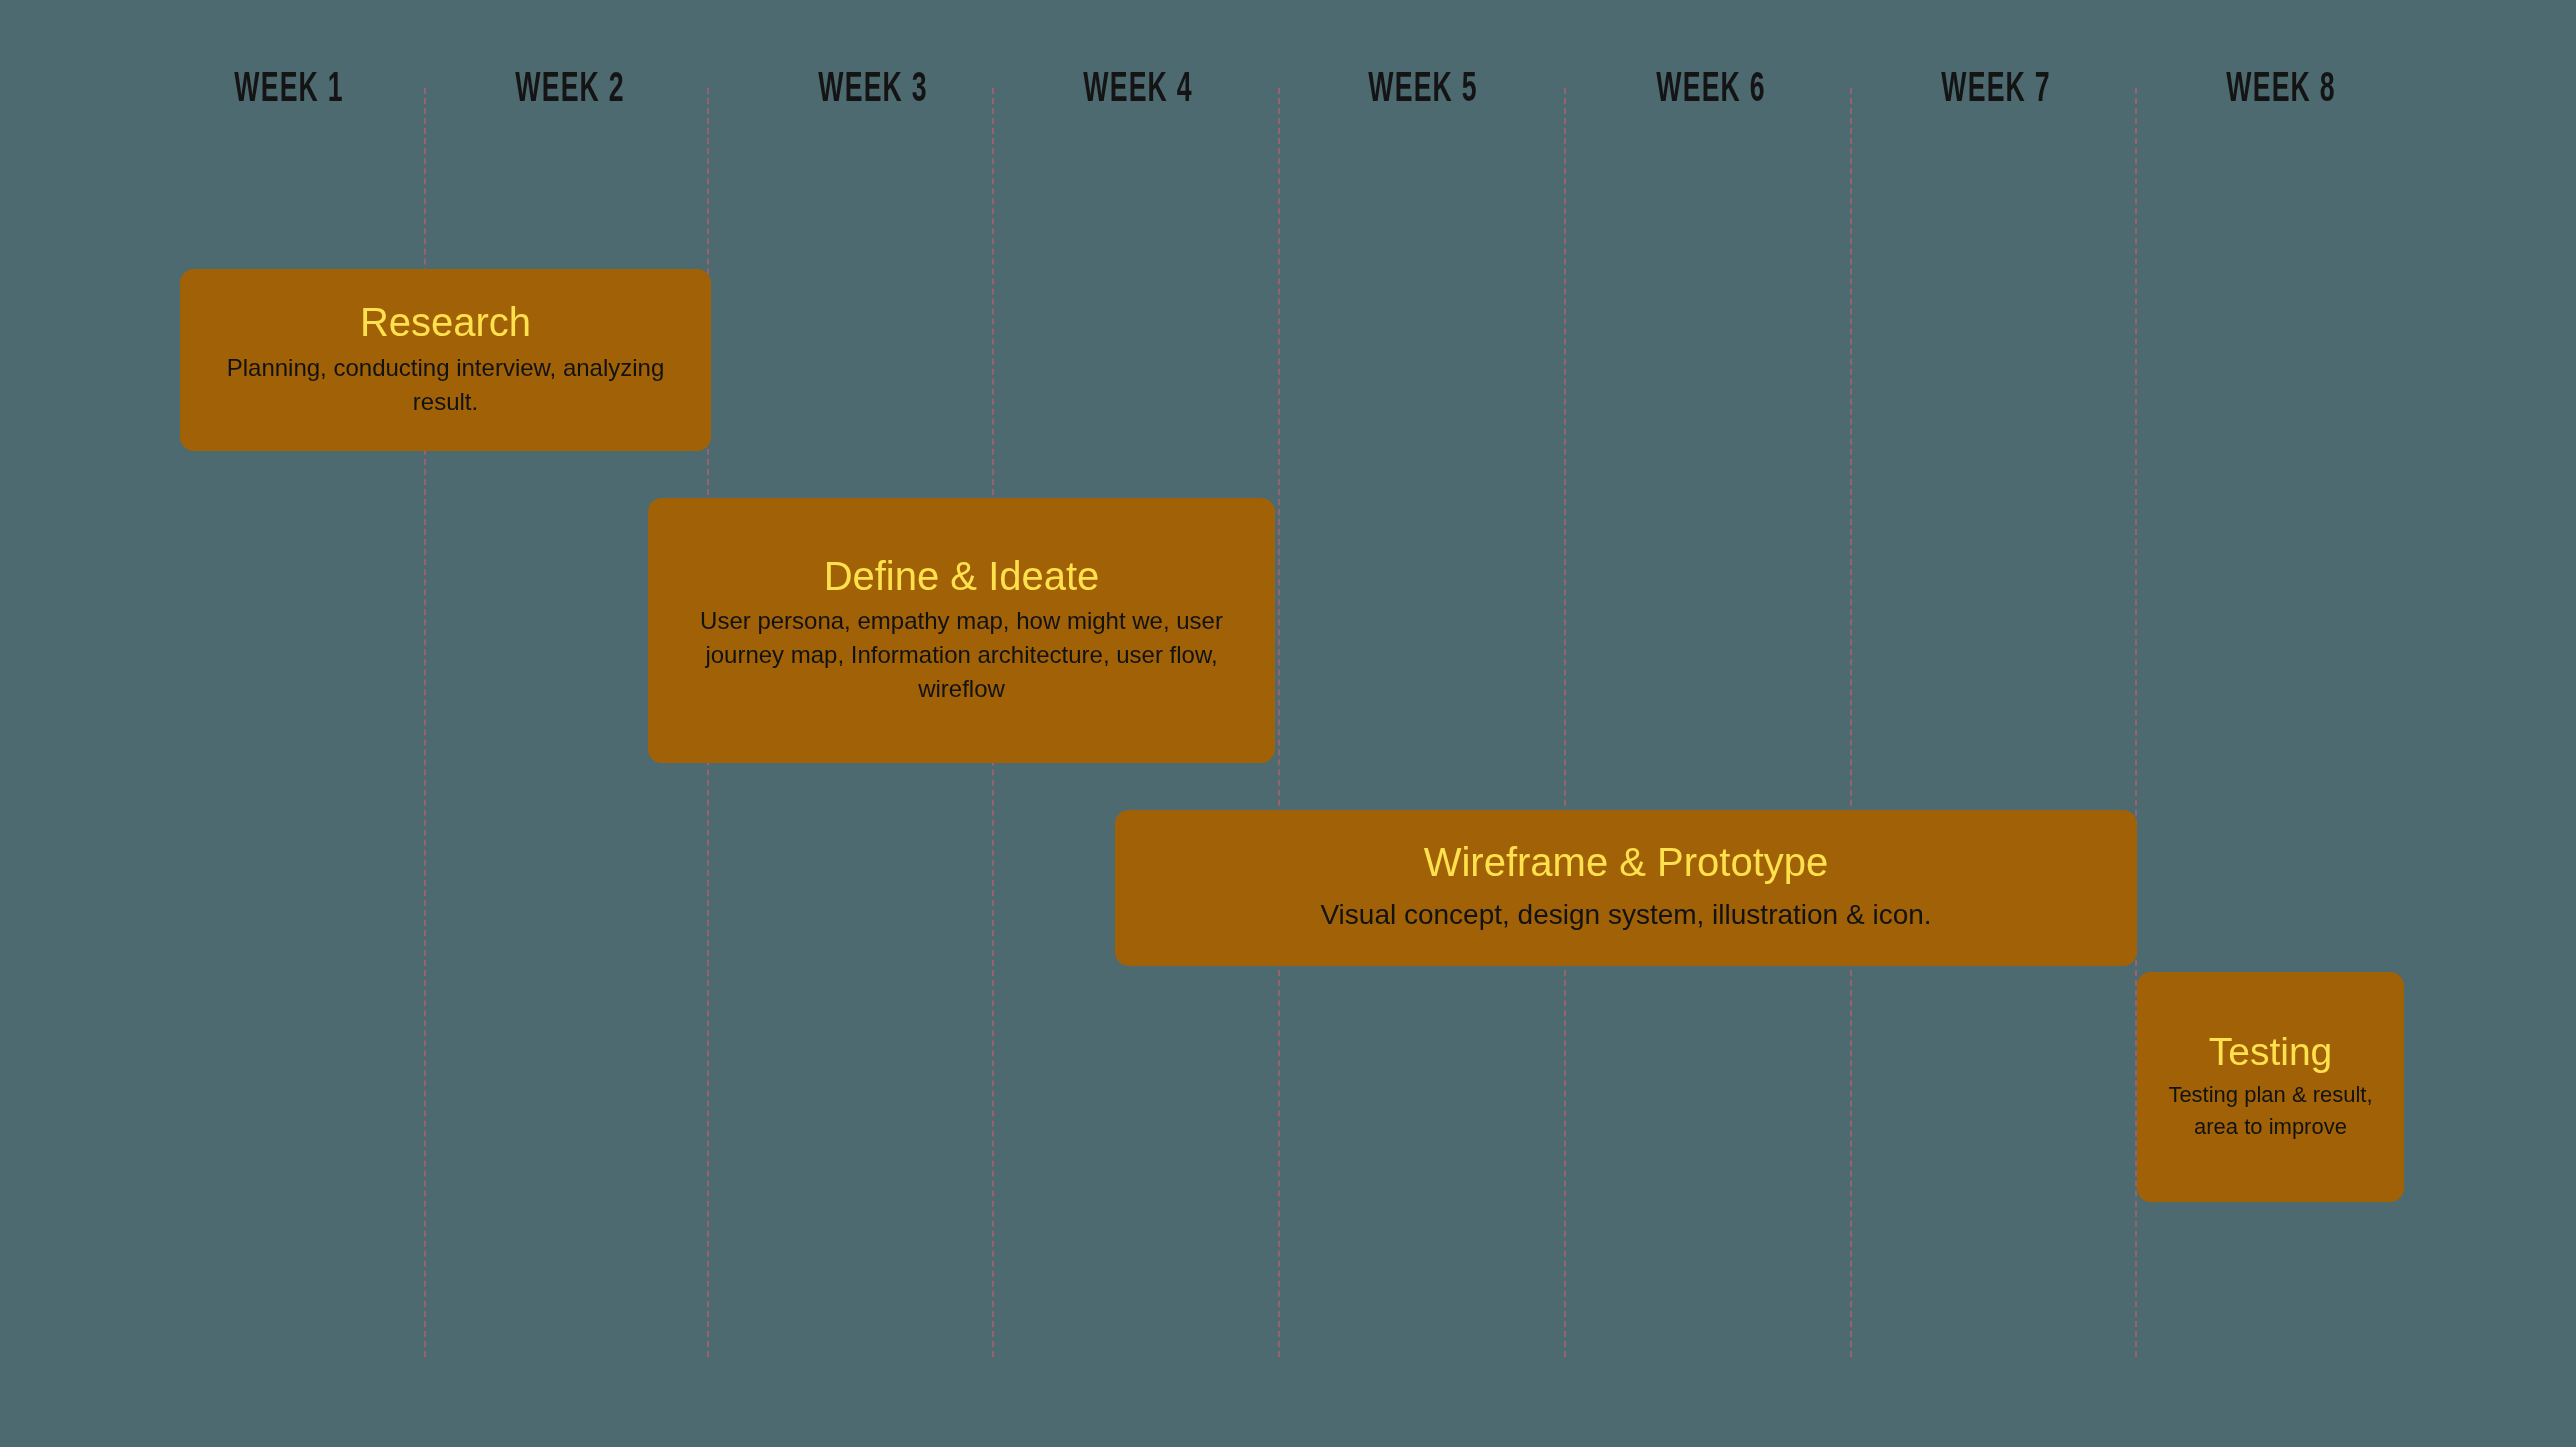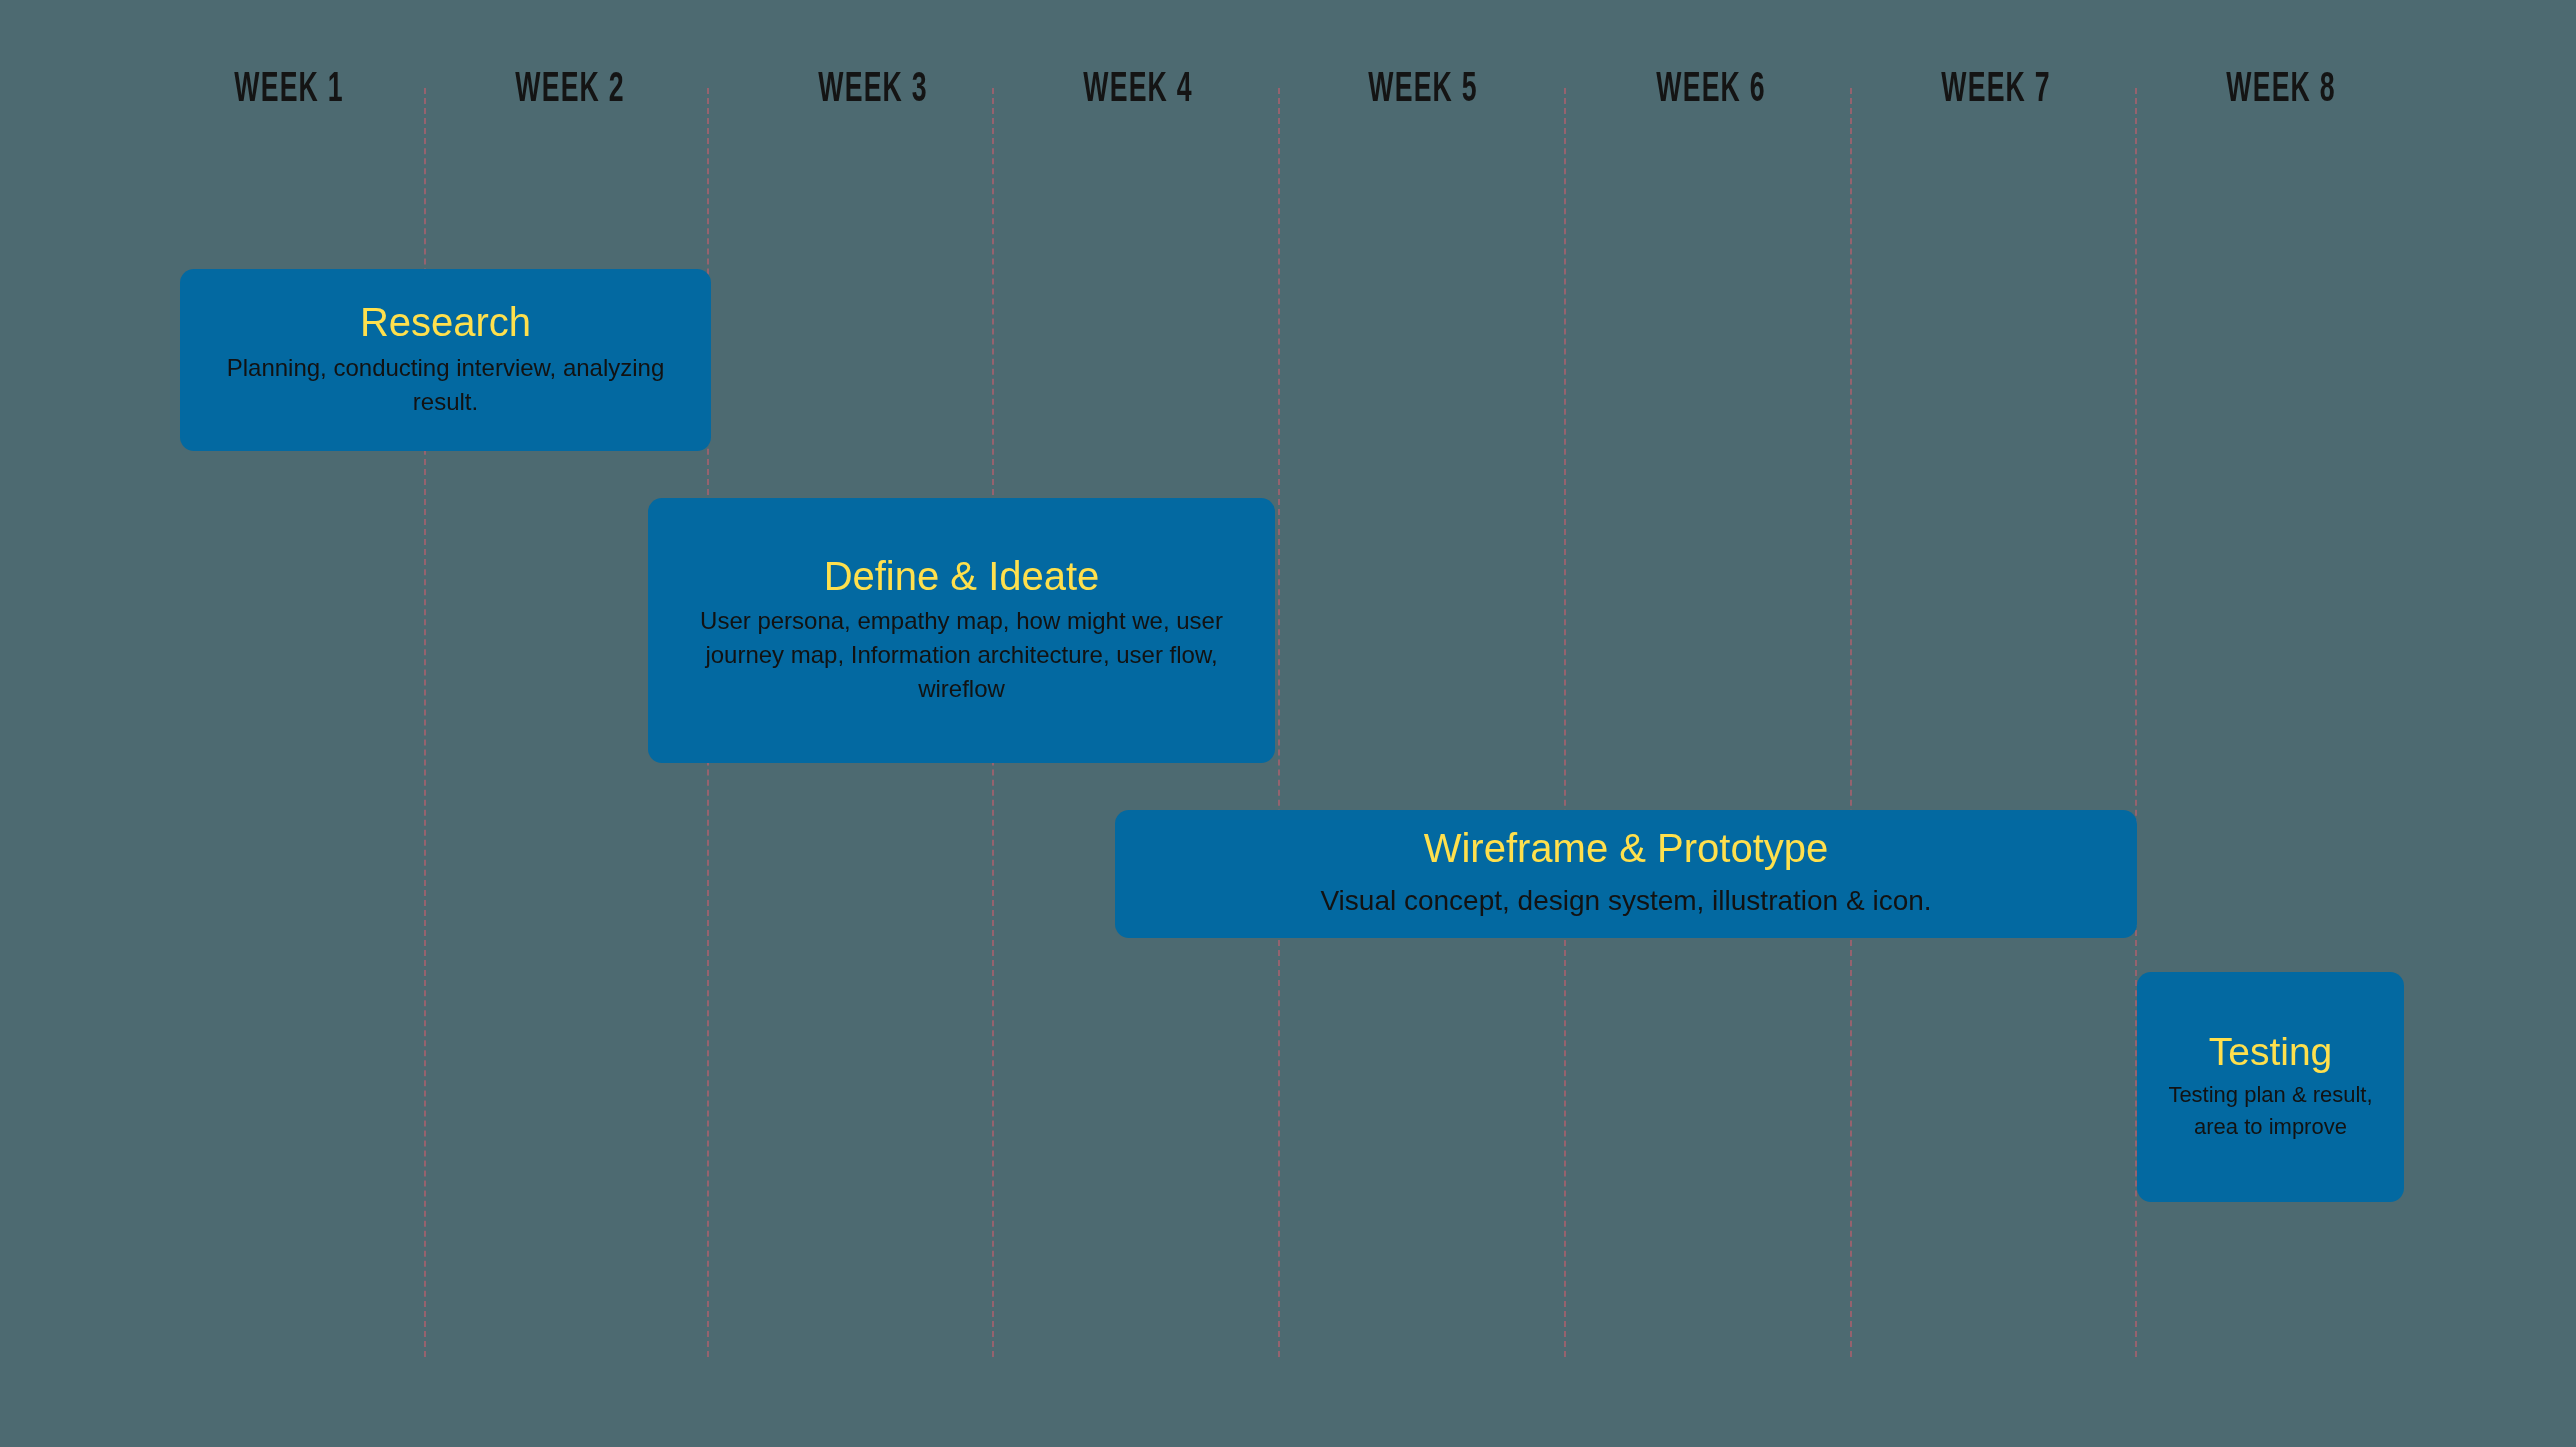--- a/index.html
+++ b/index.html
@@ -43,21 +43,21 @@
     top: 88px;
     height: 1269px;
     width: 0;
     border-left: 2.5px dashed #9A626E;
     opacity: 0.95;
   }
 
   
   .task-card {
     position: absolute;
-    background: #0369a1;
+    background: #a16207;
     border-radius: 14px;
     box-sizing: border-box;
     display: flex;
     flex-direction: column;
     align-items: center;
     justify-content: center;
     text-align: center;
     padding: 8.8px 16.4px;
   }
 
@@ -76,21 +76,21 @@
     font-family: "Liberation Sans", sans-serif;
     font-weight: normal;
     font-size: 24px;
     line-height: 1.42;
     margin: 0;
   }
 
   
   #card-research        { left: 180px;  top: 269px;  width: 531px;  height: 182px; }
   #card-define          { left: 648px; top: 498px;  width: 627px;  height: 265px; }
-  #card-wireframe       { left: 1115px; top: 810px; width: 1022px; height: 128px; align-items: center; }
+  #card-wireframe       { left: 1115px; top: 810px; width: 1022px; height: 156px; align-items: center; }
   #card-testing         { left: 2137px; top: 972px; width: 267px;  height: 230px; }
 
   #card-research  .task-title { font-size: 40px; }
   #card-define    .task-title { font-size: 40px; }
   #card-wireframe .task-title { font-size: 40px; margin-bottom: 11.3px; }
   #card-testing   .task-title { font-size: 39px; margin-bottom: 6.3px; }
 
   #card-testing   .task-desc  { font-size: 22px; line-height: 1.44; }
   #card-wireframe .task-desc  { font-size: 28px; }
 </style>

